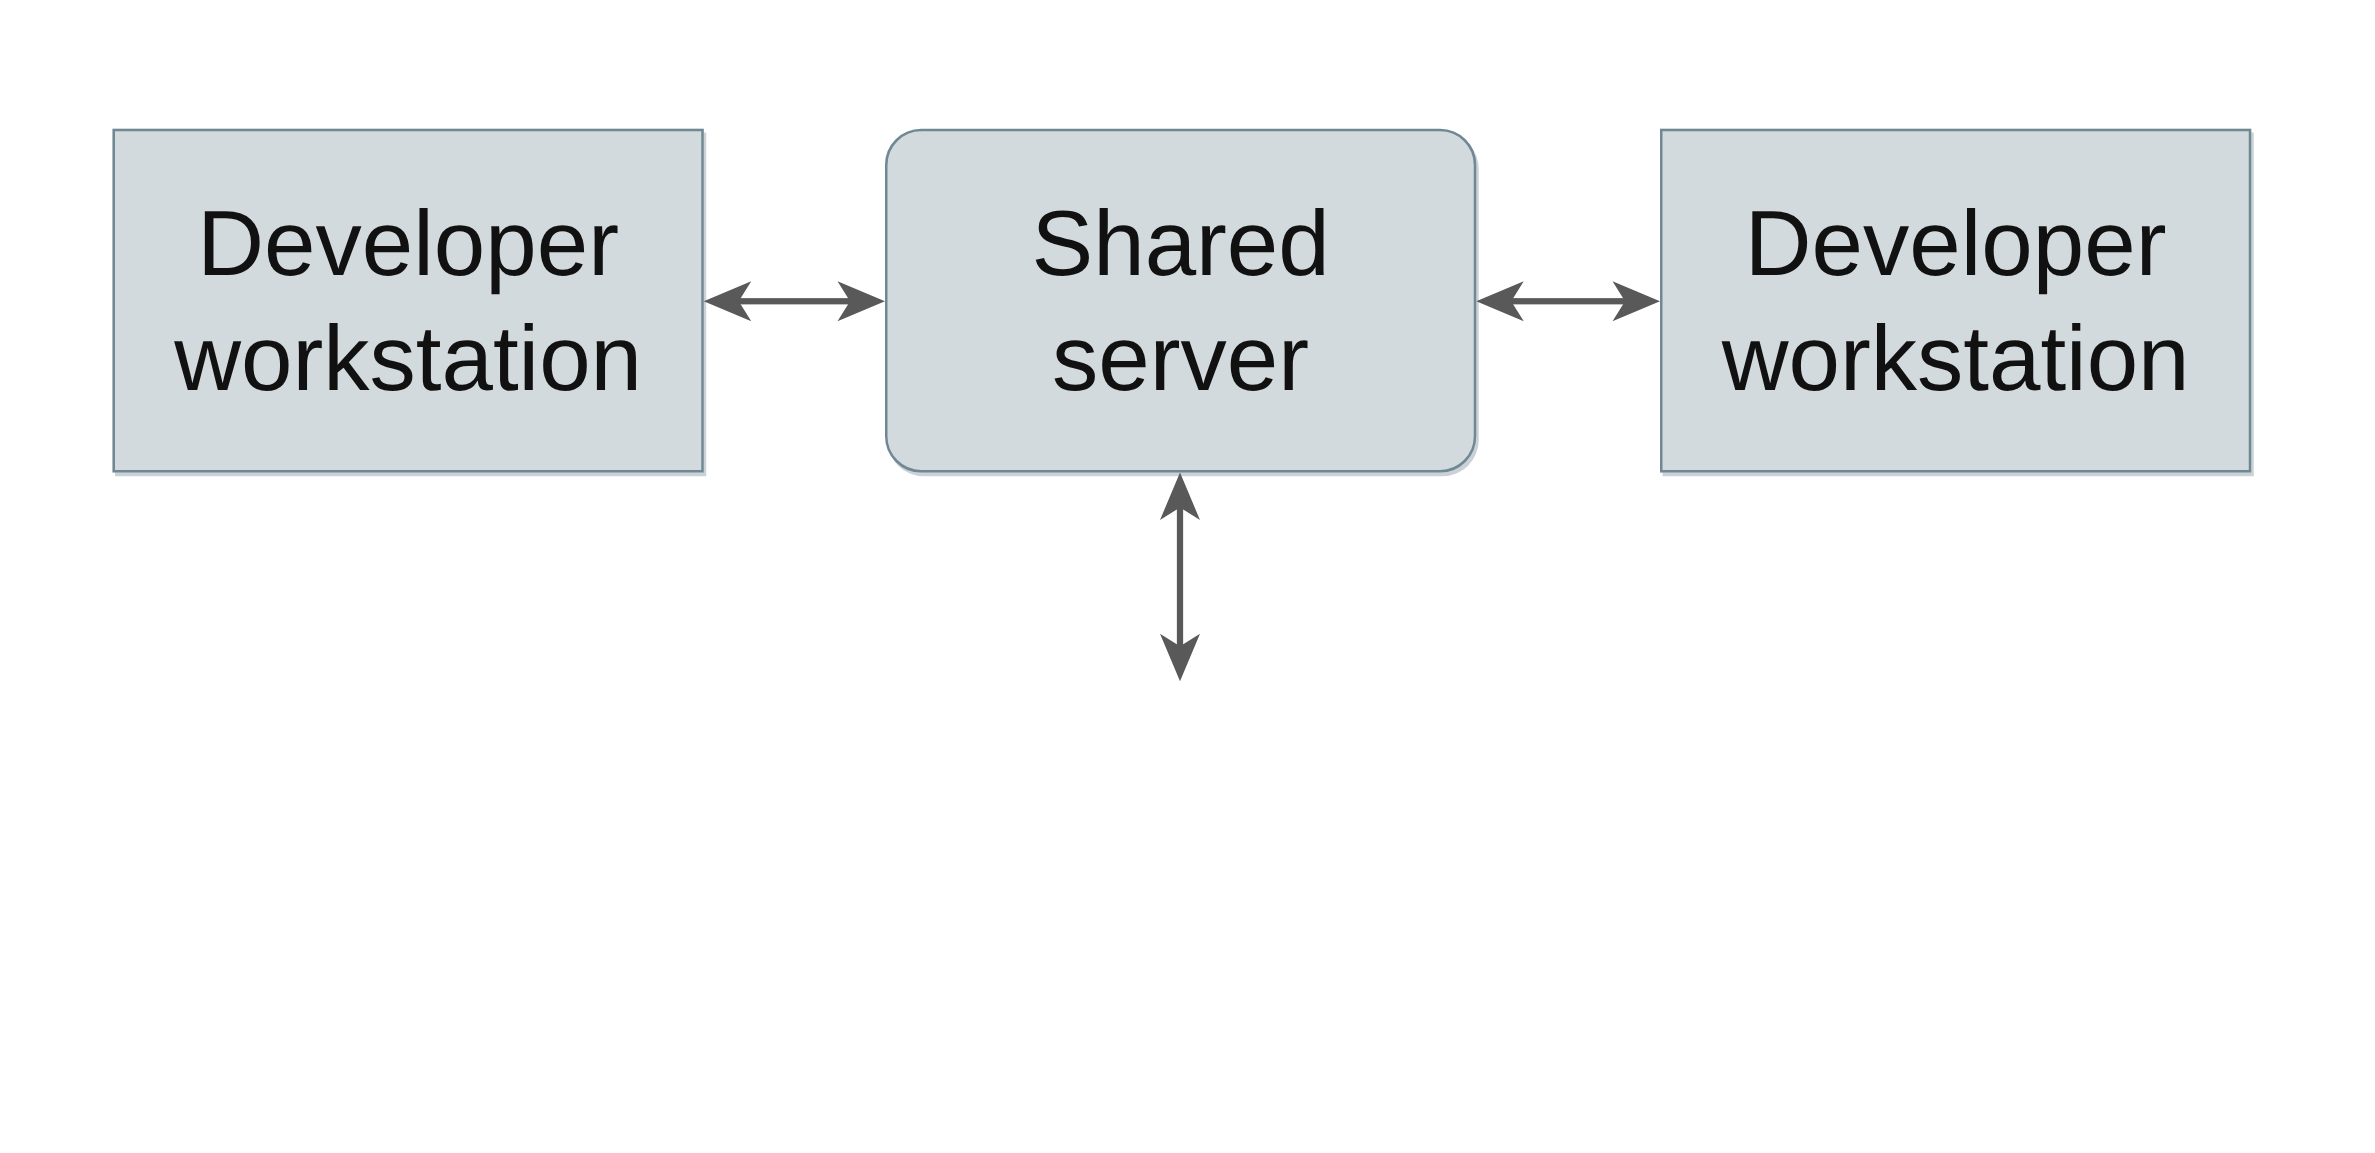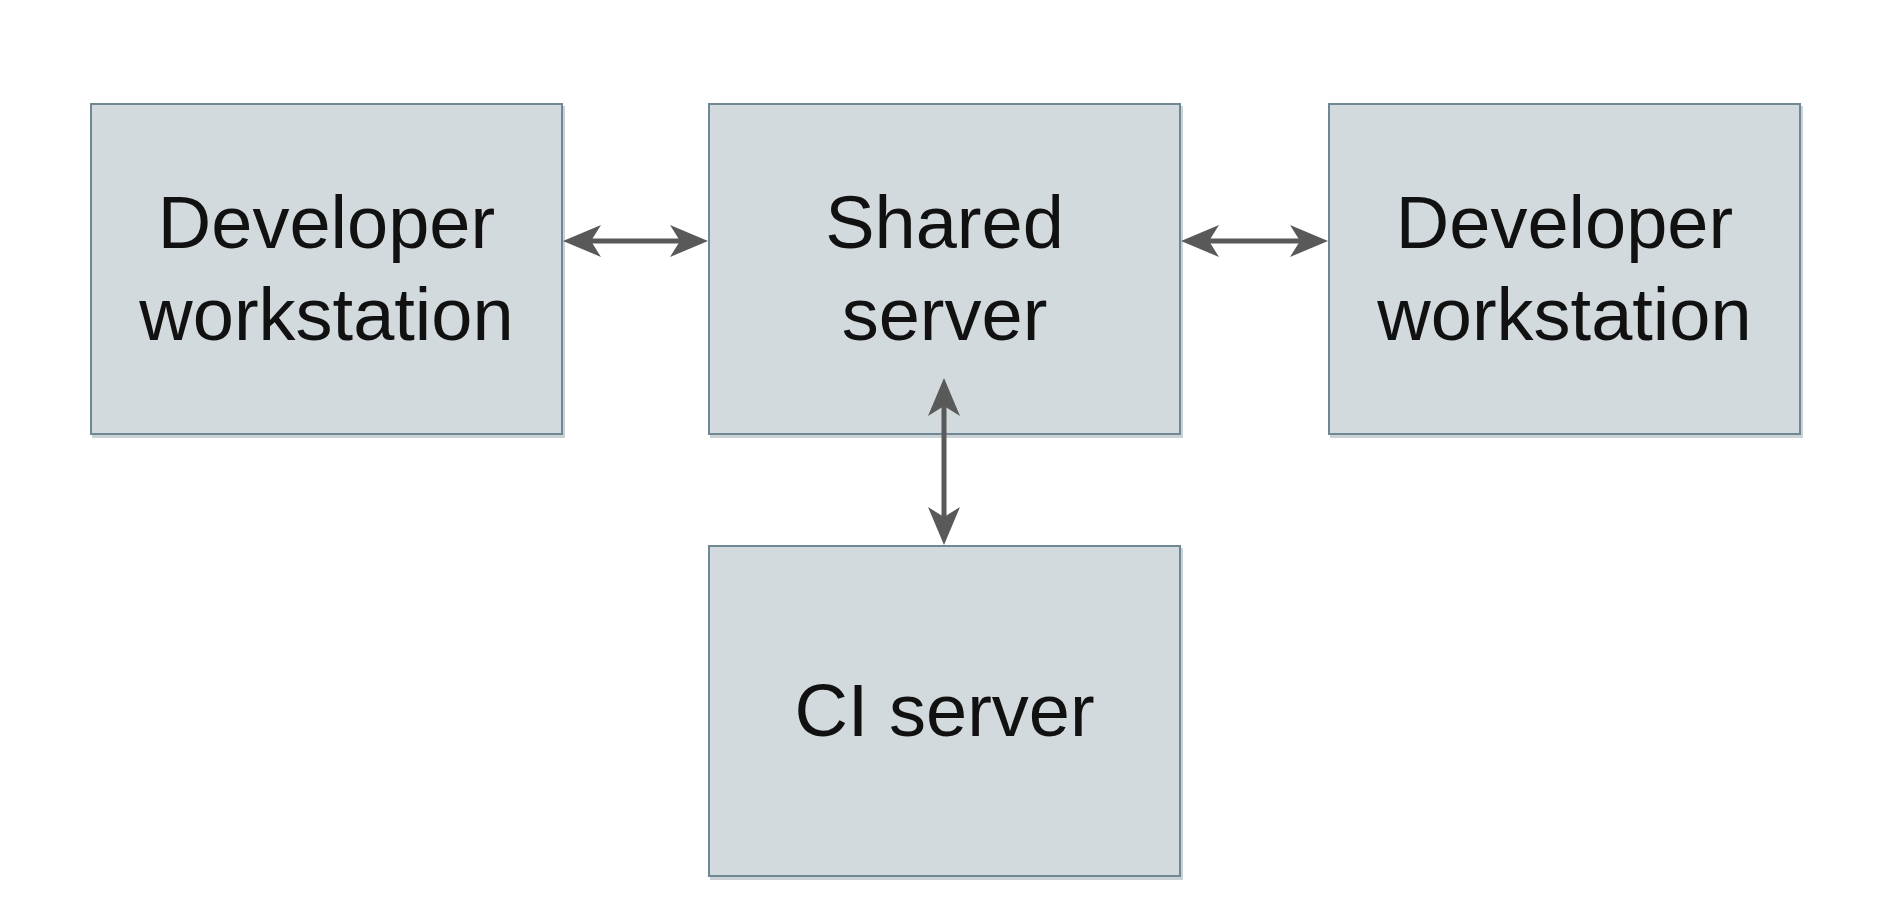--- a/index.html
+++ b/index.html
@@ -14,38 +14,38 @@
     font-family: "Liberation Sans", sans-serif;
     overflow: hidden;
   }
   .canvas {
     position: absolute;
     inset: 0;
   }
   .node {
     position: absolute;
     width: 473px;
-    height: 332px;
+    height: 275px;
     box-sizing: border-box;
     background: var(--box-fill, #d3dadd);
     border: 2px solid var(--box-border, #708894);
     box-shadow: 2px 3px 0 rgba(104, 126, 137, 0.35);
     display: flex;
     flex-direction: column;
     align-items: center;
     justify-content: center;
     text-align: center;
     color: var(--text, #111111);
     font-size: 74px;
     line-height: 1.24;
     letter-spacing: 0px;
     user-select: none;
   }
   #node-dev-left      { left: 90px;   top: 103px; }
-  #node-shared-cache  { left: 708px;  top: 103px; }
+  #node-shared-cache  { left: 708px;  top: 103px; border-radius: 29px; }
   #node-dev-right     { left: 1328px; top: 103px; }
   #node-ci-server     { left: 708px;  top: 545px; }
 
   .arrow {
     position: absolute;
     color: var(--arrow, #595959);
   }
   #arrow-left  { left: 563px;  top: 223px; }
   #arrow-right { left: 1181px; top: 223px; }
   #arrow-down  { left: 926px;  top: 378px; }
@@ -64,23 +64,20 @@
   <div class="node" id="node-shared-cache">
     <div>Shared</div>
     <div>server</div>
   </div>
 
   <div class="node" id="node-dev-right">
     <div>Developer</div>
     <div>workstation</div>
   </div>
 
-  <div class="node" id="node-ci-server">
-    <div>CI server</div>
-  </div>
 
   <div class="arrow" id="arrow-left">
     <svg width="145" height="36" viewBox="0 0 145 36" aria-hidden="true">
       <rect x="26" y="15.5" width="93" height="5" fill="currentColor"></rect>
       <polygon points="0,18 38,2 28,18 38,34" fill="currentColor"></polygon>
       <polygon points="145,18 107,2 117,18 107,34" fill="currentColor"></polygon>
     </svg>
   </div>
 
   <div class="arrow" id="arrow-right">

